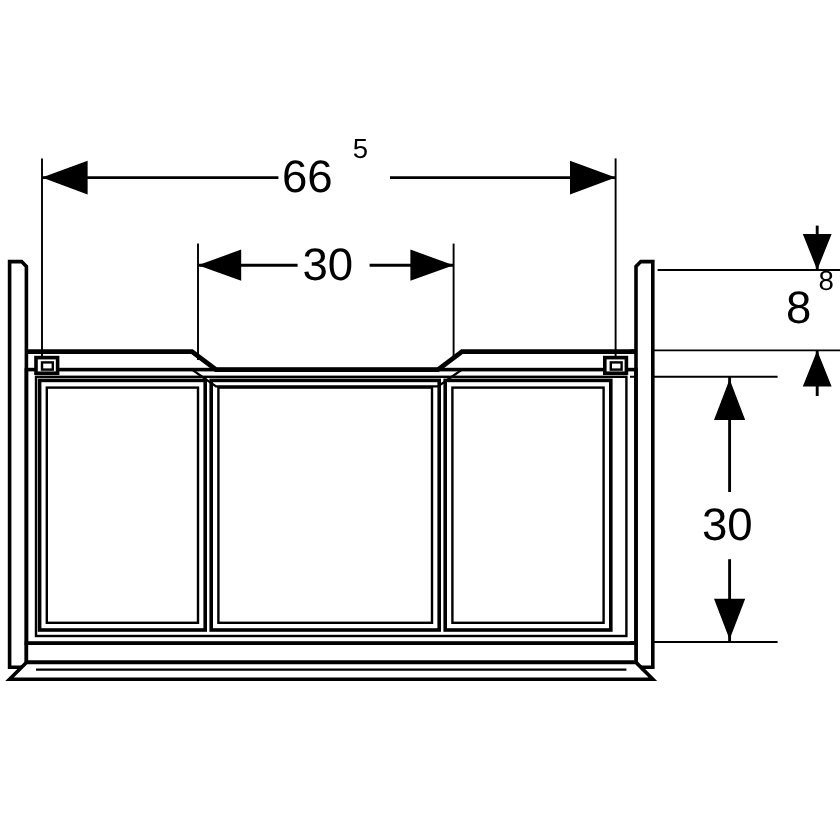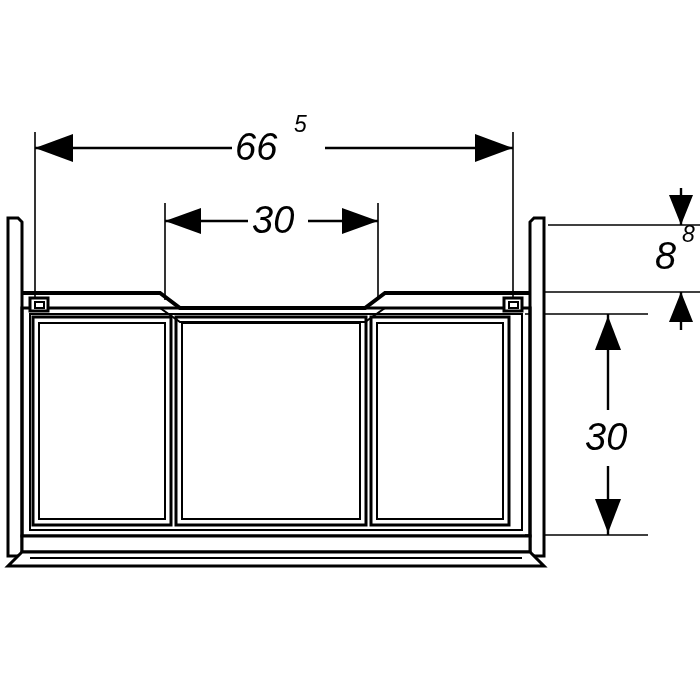--- a/index.html
+++ b/index.html
@@ -7,21 +7,20 @@
     padding: 0;
     background: #ffffff;
   }
   #drawing-root {
     position: relative;
     width: 700px;
     height: 700px;
     background: #ffffff;
     font-family: "Liberation Sans", sans-serif;
     overflow: hidden;
-    font-style: italic;
   }
   #tech-svg {
     display: block;
     width: 700px;
     height: 700px;
   }
   .dim-text {
     font-family: "Liberation Sans", sans-serif;
     font-size: 38px;
     fill: #000000;

